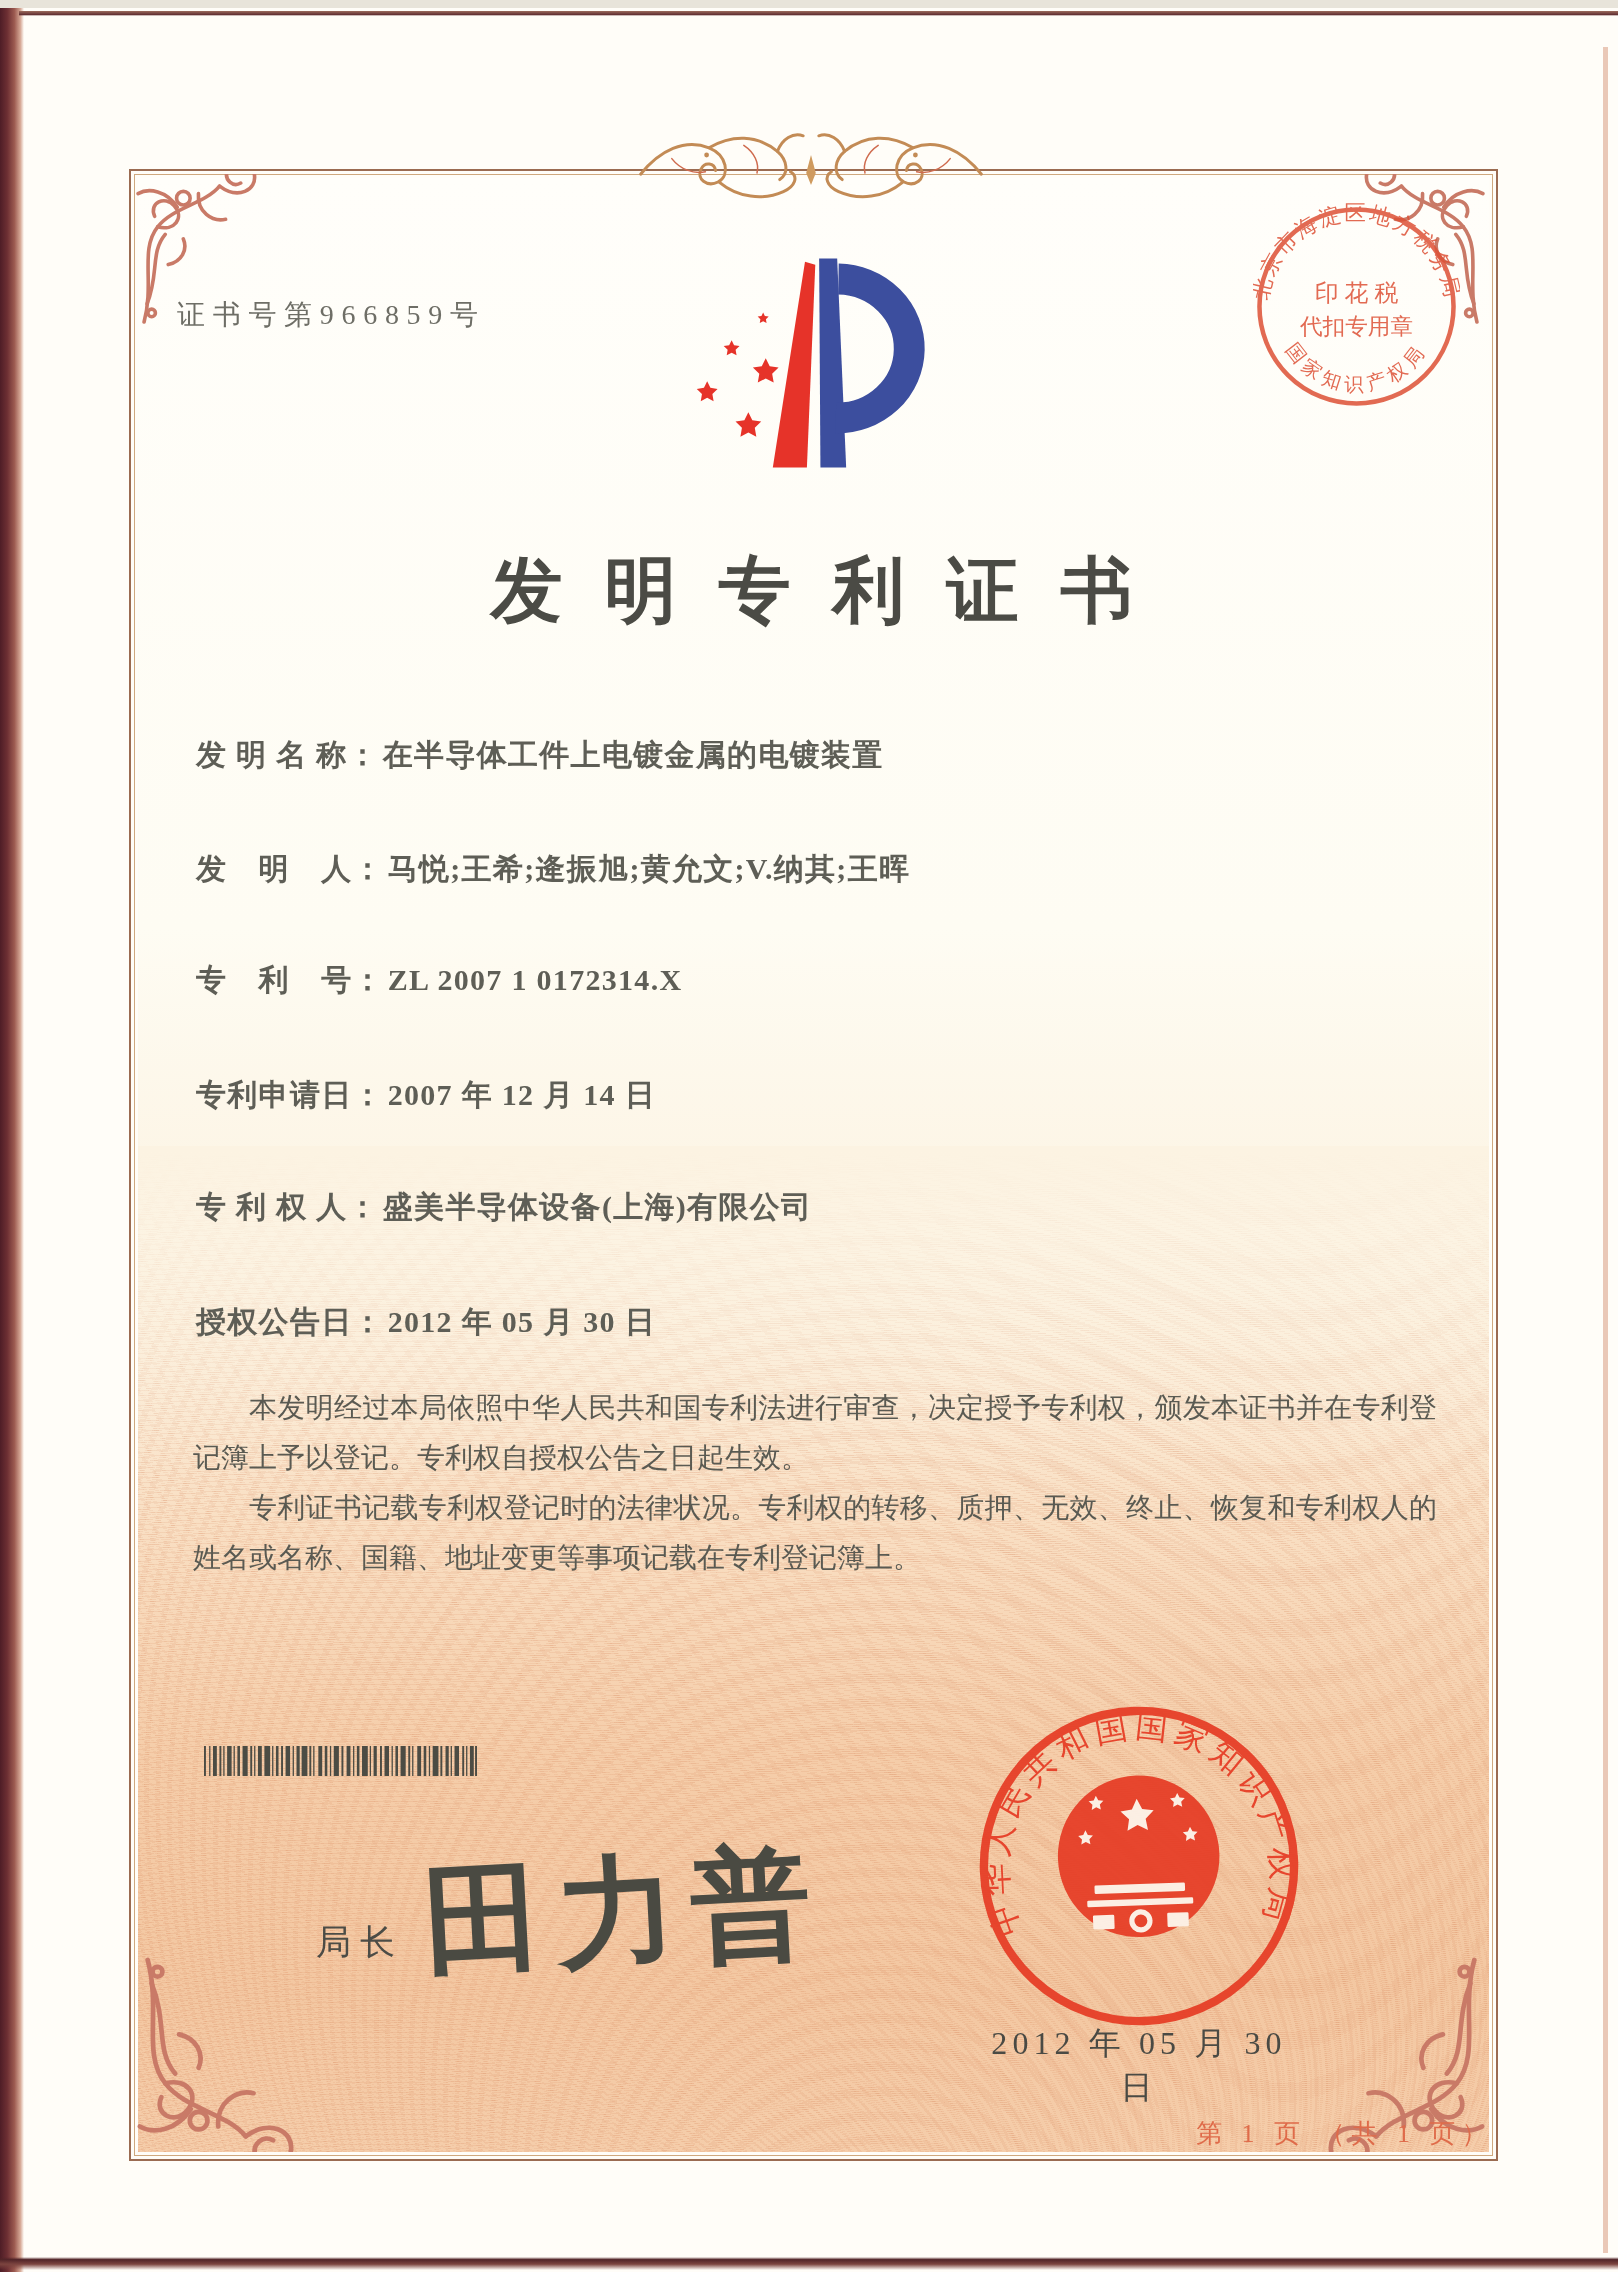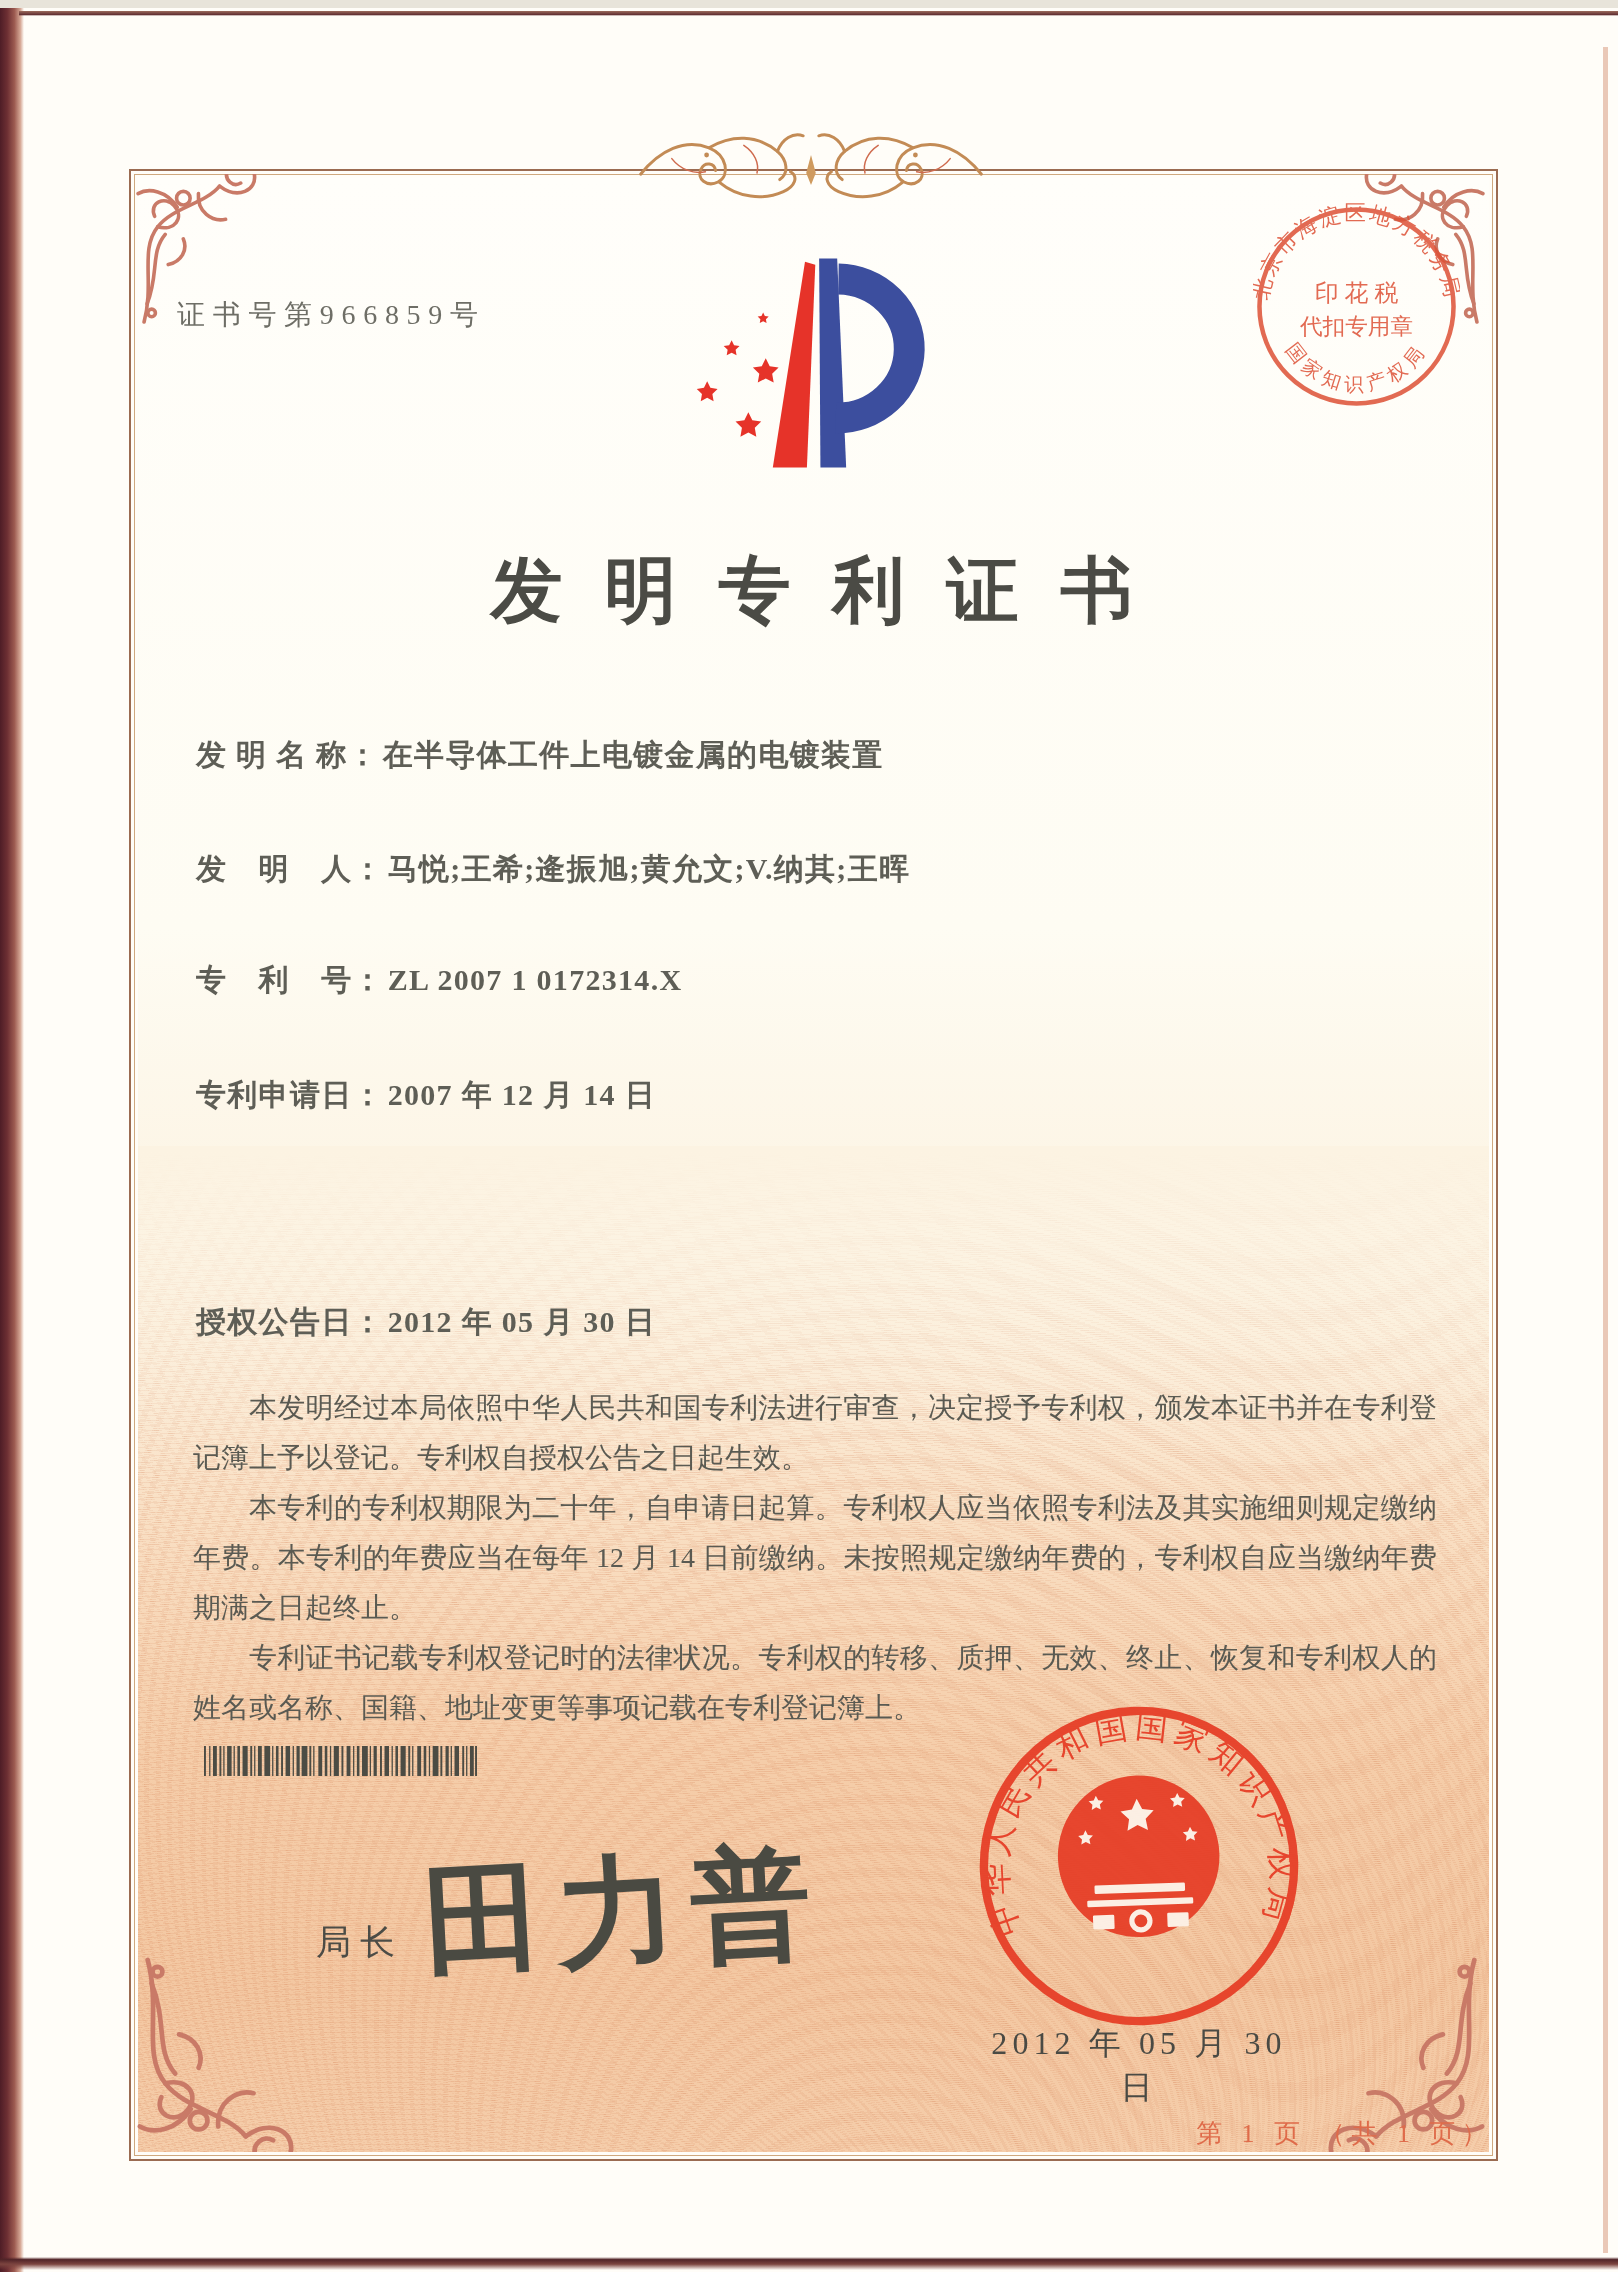--- a/index.html
+++ b/index.html
@@ -159,27 +159,29 @@
   </div>
   <div class="abs field" style="top:841px">
     <span class="flabel">发　明　人：</span><span>马悦;王希;逄振旭;黄允文;V.纳其;王晖</span>
   </div>
   <div class="abs field" style="top:952px">
     <span class="flabel">专　利　号：</span><span>ZL 2007 1 0172314.X</span>
   </div>
   <div class="abs field" style="top:1067px">
     <span class="flabel">专利申请日：</span><span>2007 年 12 月 14 日</span>
   </div>
+  <div class="abs field" style="top:1179px">
+    <span class="flabel">专 利 权 人：</span><span>盛美半导体设备(上海)有限公司</span>
+  </div>
   <div class="abs field" style="top:1294px">
     <span class="flabel">授权公告日：</span><span>2012 年 05 月 30 日</span>
   </div>
 
   <div class="abs" id="paras">
     <p>本发明经过本局依照中华人民共和国专利法进行审查，决定授予专利权，颁发本证书并在专利登记簿上予以登记。专利权自授权公告之日起生效。</p>
-    <p>本专利的专利权期限为二十年，自申请日起算。专利权人应当依照专利法及其实施细则规定缴纳年费。本专利的年费应当在每年 12 月 14 日前缴纳。未按照规定缴纳年费的，专利权自应当缴纳年费期满之日起终止。</p>
     <p>专利证书记载专利权登记时的法律状况。专利权的转移、质押、无效、终止、恢复和专利权人的姓名或名称、国籍、地址变更等事项记载在专利登记簿上。</p>
   </div>
 
   <svg class="abs" id="barcode" viewBox="0 0 425 46" preserveAspectRatio="none">
     <g fill="#4c4c44">
       <rect x="0" width="3" height="46"></rect>
         <rect x="8" width="2" height="46"></rect>
         <rect x="14" width="6" height="46"></rect>
       <rect x="24" width="3" height="46"></rect>
         <rect x="30" width="2" height="46"></rect>

